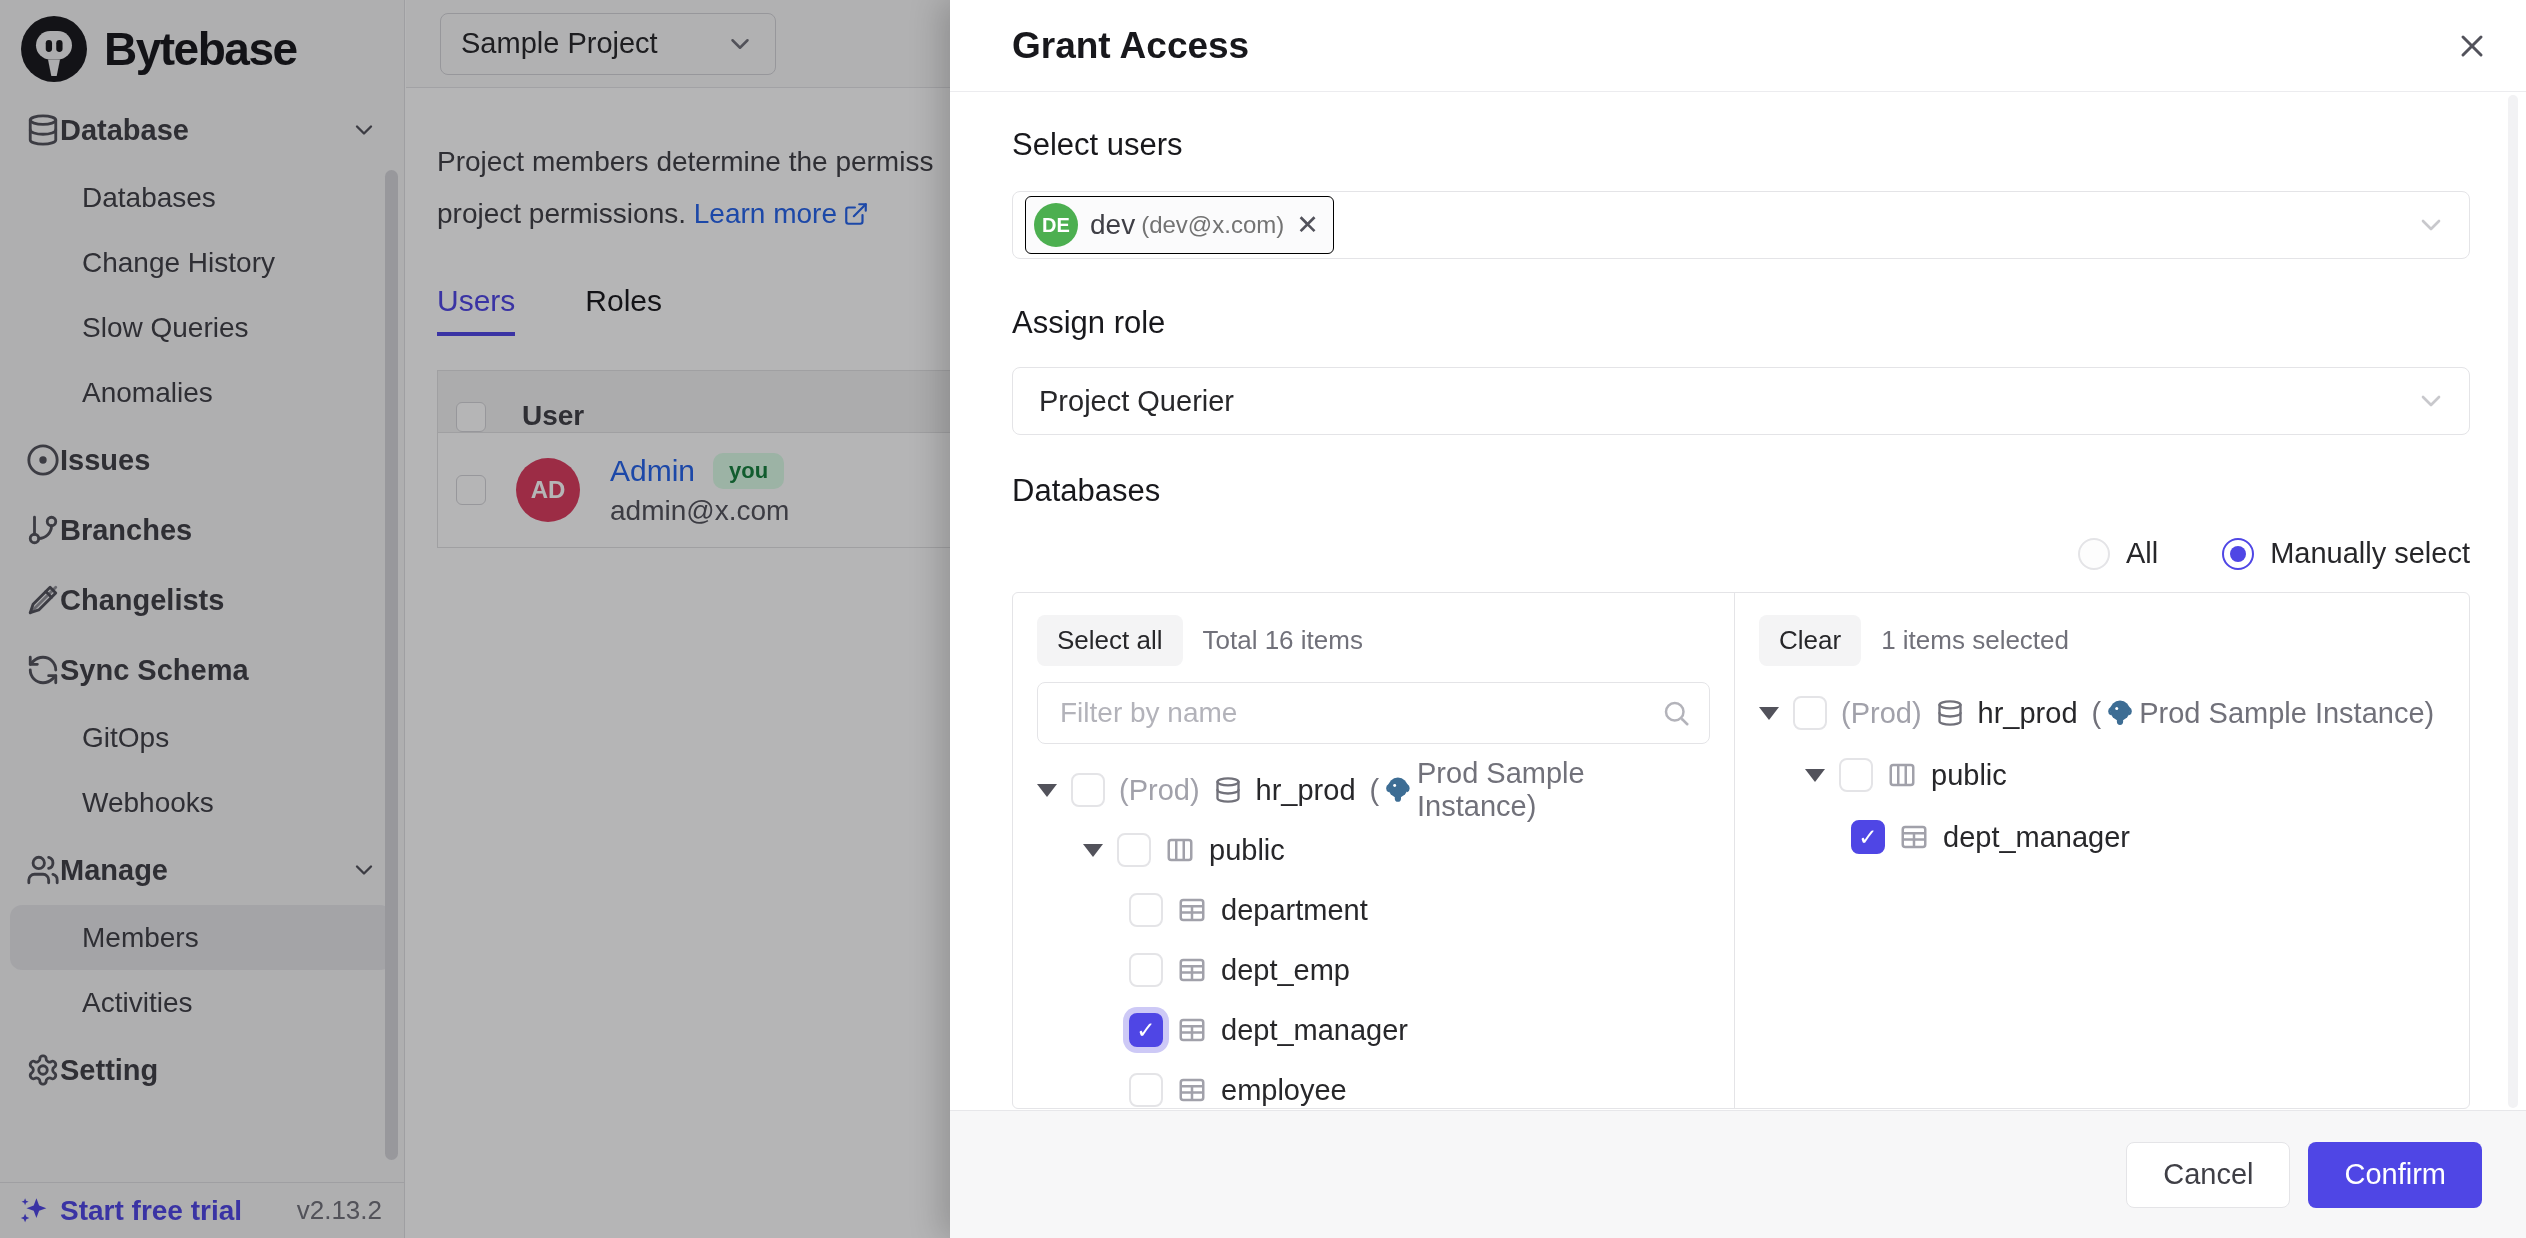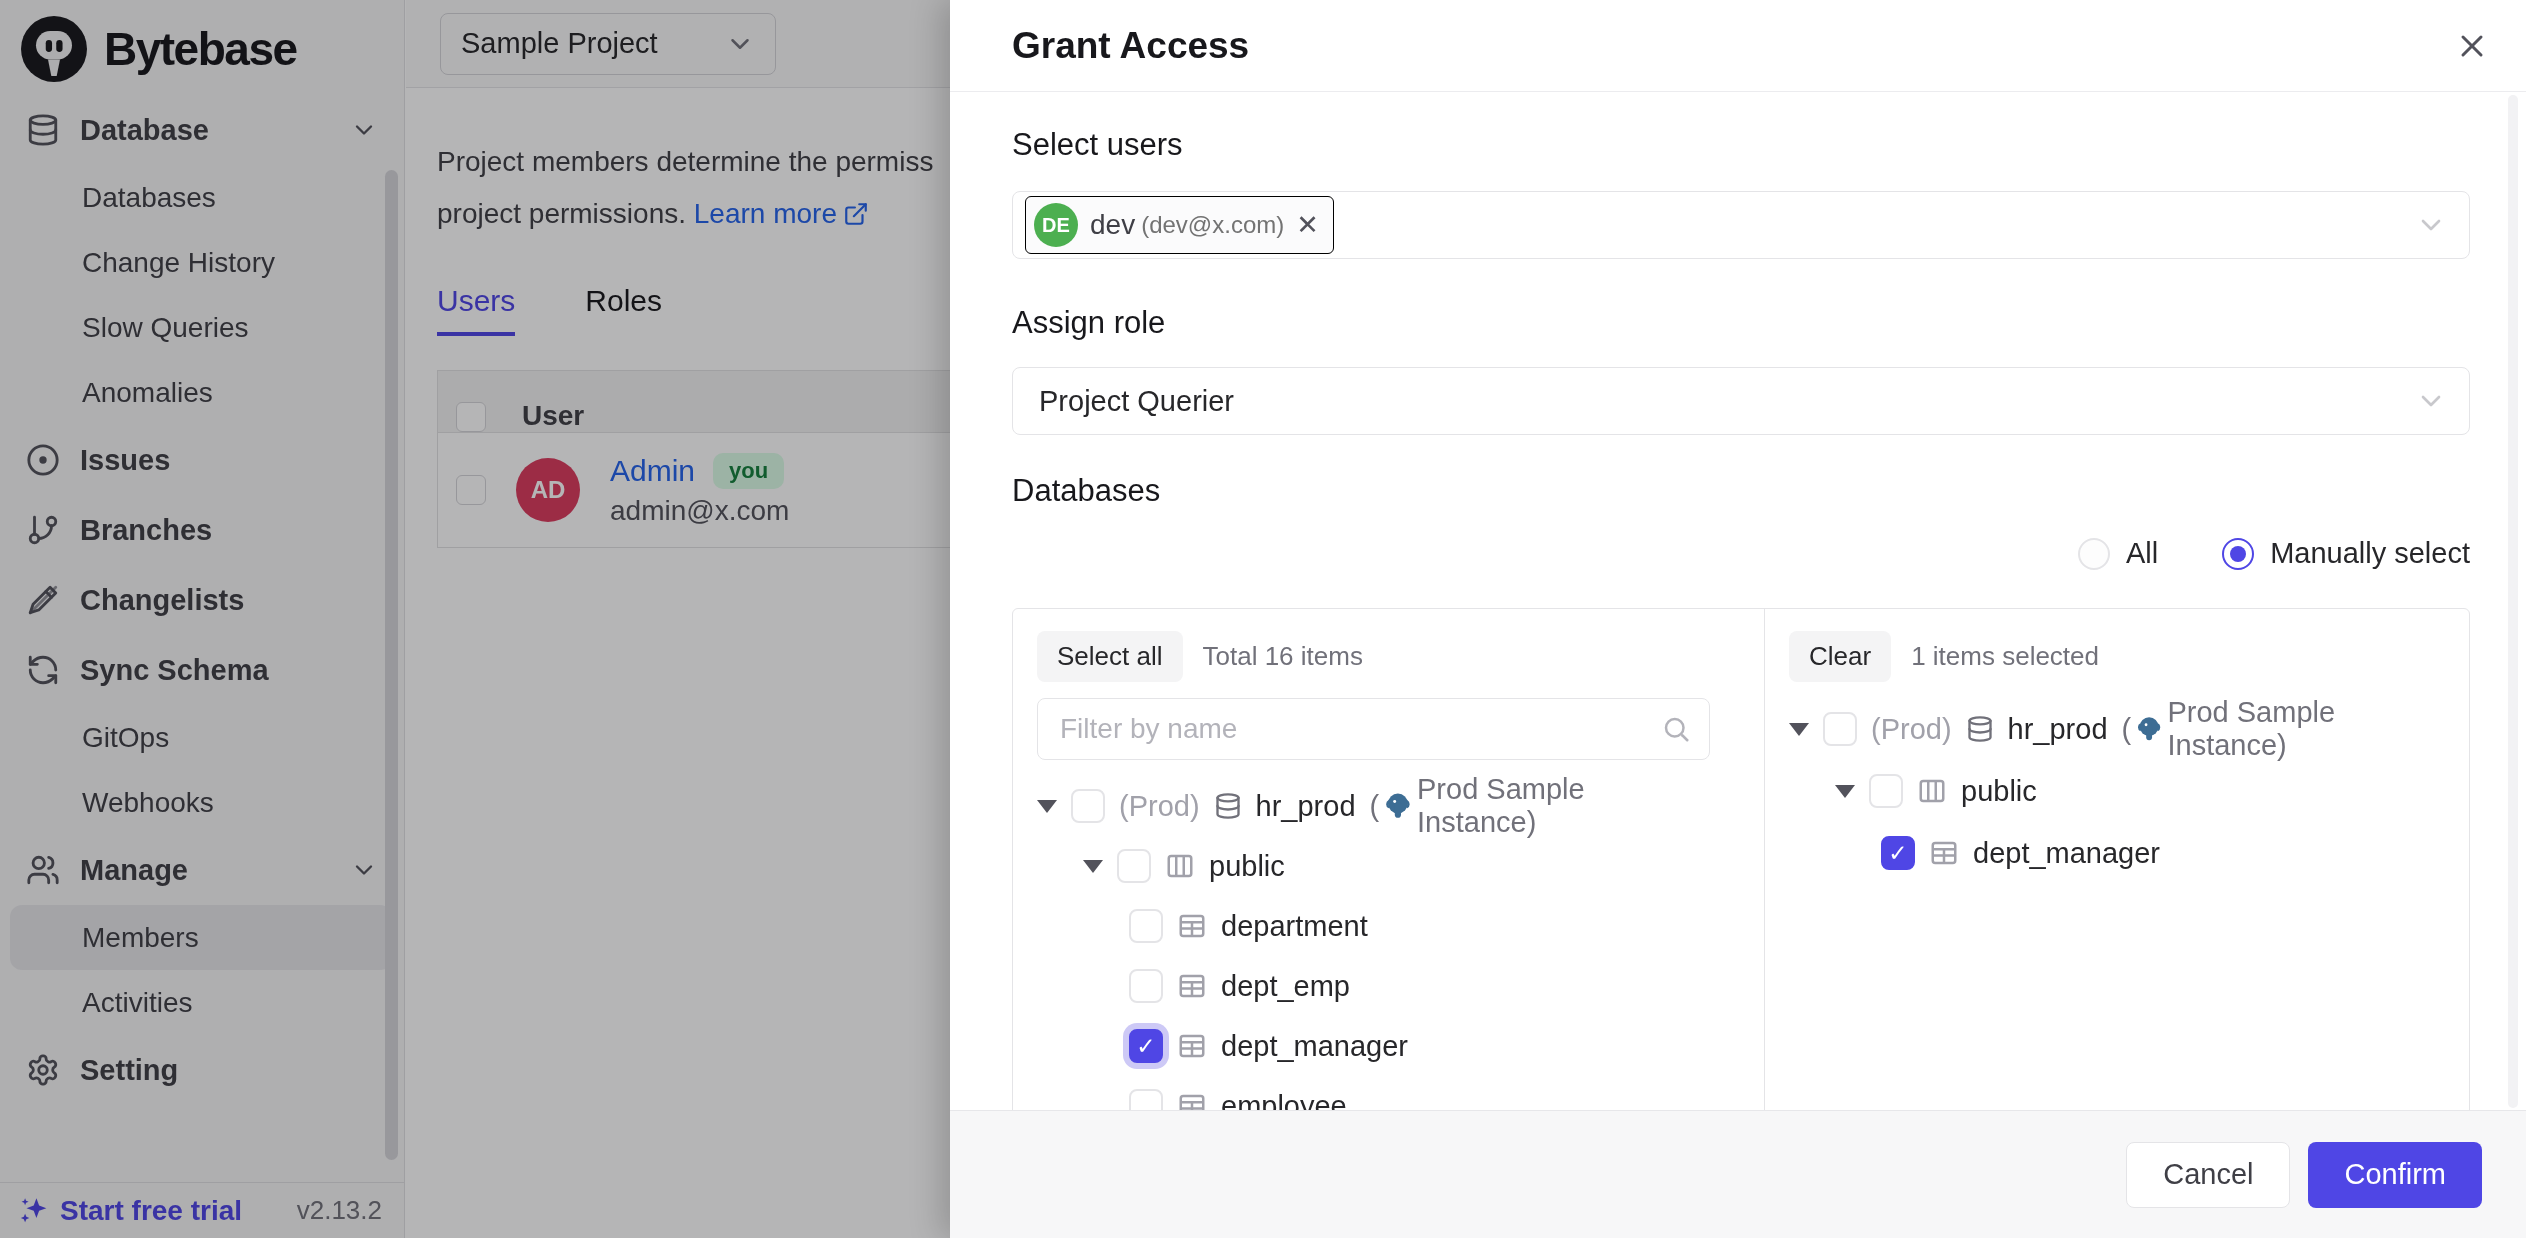--- a/index.html
+++ b/index.html
@@ -4,21 +4,21 @@
 <style>
   * { box-sizing: border-box; margin: 0; padding: 0; }
   html,body { width:2526px; height:1238px; }
   body { font-family:"Liberation Sans","DejaVu Sans",sans-serif; background:#fff; overflow:hidden; position:relative; color:#27272a; }
   #screen { position:absolute; inset:0; width:2526px; height:1238px; overflow:hidden; }
 
   
   .sidebar { position:absolute; left:0; top:0; width:405px; height:1238px; background:#f6f6f7; border-right:1px solid #e0e0e3; }
   .logo-row { display:flex; align-items:center; gap:14px; padding:12px 0 10px 18px; height:95px; }
   .logo-word { font-size:46px; font-weight:800; letter-spacing:-1.5px; color:#18181c; }
-  .sb-group { display:flex; align-items:center; gap:20px; height:70px; padding:0 26px; font-size:29px; font-weight:600; color:#3f3f46; cursor:pointer; }
+  .sb-group { display:flex; align-items:center; height:70px; padding:0 26px; font-size:29px; font-weight:600; color:#3f3f46; cursor:pointer; }
   .sb-group .chev { margin-left:auto; }
   .sb-child { height:65px; display:flex; align-items:center; padding-left:82px; font-size:28px; color:#3f3f46; cursor:pointer; }
   .sb-child.active { background:#e7e7ea; border-radius:12px; margin:0 12px 0 10px; padding-left:72px; }
   .sb-scroll { position:absolute; top:170px; right:6px; width:13px; height:990px; background:#d6d6da; border-radius:7px; }
   .sb-footer { position:absolute; left:0; right:0; bottom:0; height:56px; border-top:1px solid #e0e0e3; display:flex; align-items:center; padding:0 22px 0 18px; background:#f6f6f7; }
   .trial { display:flex; align-items:center; gap:8px; color:#4f46e5; font-weight:700; font-size:28px; cursor:pointer; }
   .version { margin-left:auto; color:#71717a; font-size:26px; }
 
   
   .main { position:absolute; left:406px; top:0; right:0; bottom:0; background:#fff; }
@@ -61,21 +61,21 @@
   .chip-av { width:44px; height:44px; border-radius:50%; background:#4caf50; color:#fff; font-size:20px; font-weight:700; display:flex; align-items:center; justify-content:center; }
   .chip-name { color:#3f3f46; font-size:28px; }
   .chip-email { color:#737373; font-size:24px; margin-left:-6px; }
   .chip-x { color:#52525b; font-size:27px; cursor:pointer; line-height:1; }
   .radio-row { margin-top:28px; display:flex; align-items:center; gap:16px; font-size:29px; color:#27272a;justify-content:flex-end; }
   .radio { width:32px; height:32px; border-radius:50%; border:2px solid #e4e4e7; background:#fdfdfd; flex:none; cursor:pointer; }
   .radio.on { border-color:#4f46e5; position:relative; background:#fff; }
   .radio.on::after { content:""; position:absolute; inset:6px; border-radius:50%; background:#4f46e5; }
   .radio-gap { width:32px; }
 
-  .panels { margin-top:38px; height:517px; border:1px solid #e4e4e7; border-radius:6px; display:flex; overflow:hidden;gap:30px; }
+  .panels { margin-top:22px; height:517px; border:1px solid #e4e4e7; border-radius:6px; display:flex; overflow:hidden; }
   .panel { padding:22px 24px; overflow:hidden; }
   .panel.left  { width:721px; }
   .panel.right { flex:1; border-left:1px solid #e4e4e7; }
   .panel-head { display:flex; align-items:center; gap:20px; }
   .mini-btn { background:#f4f4f5; border:none; border-radius:8px; padding:10px 20px; font-size:26px; color:#27272a; font-family:inherit; cursor:pointer; }
   .panel-info { color:#71717a; font-size:26px; }
   .filter { margin-top:16px; height:62px; border:1px solid #e4e4e7; border-radius:8px; display:flex; align-items:center; padding:0 18px 0 22px; }
   .filter input { border:none; outline:none; flex:1; font-size:28px; font-family:inherit; color:#27272a; background:transparent; }
   .filter input::placeholder { color:#b3b3ba; }
   .tree { margin-top:16px; }

